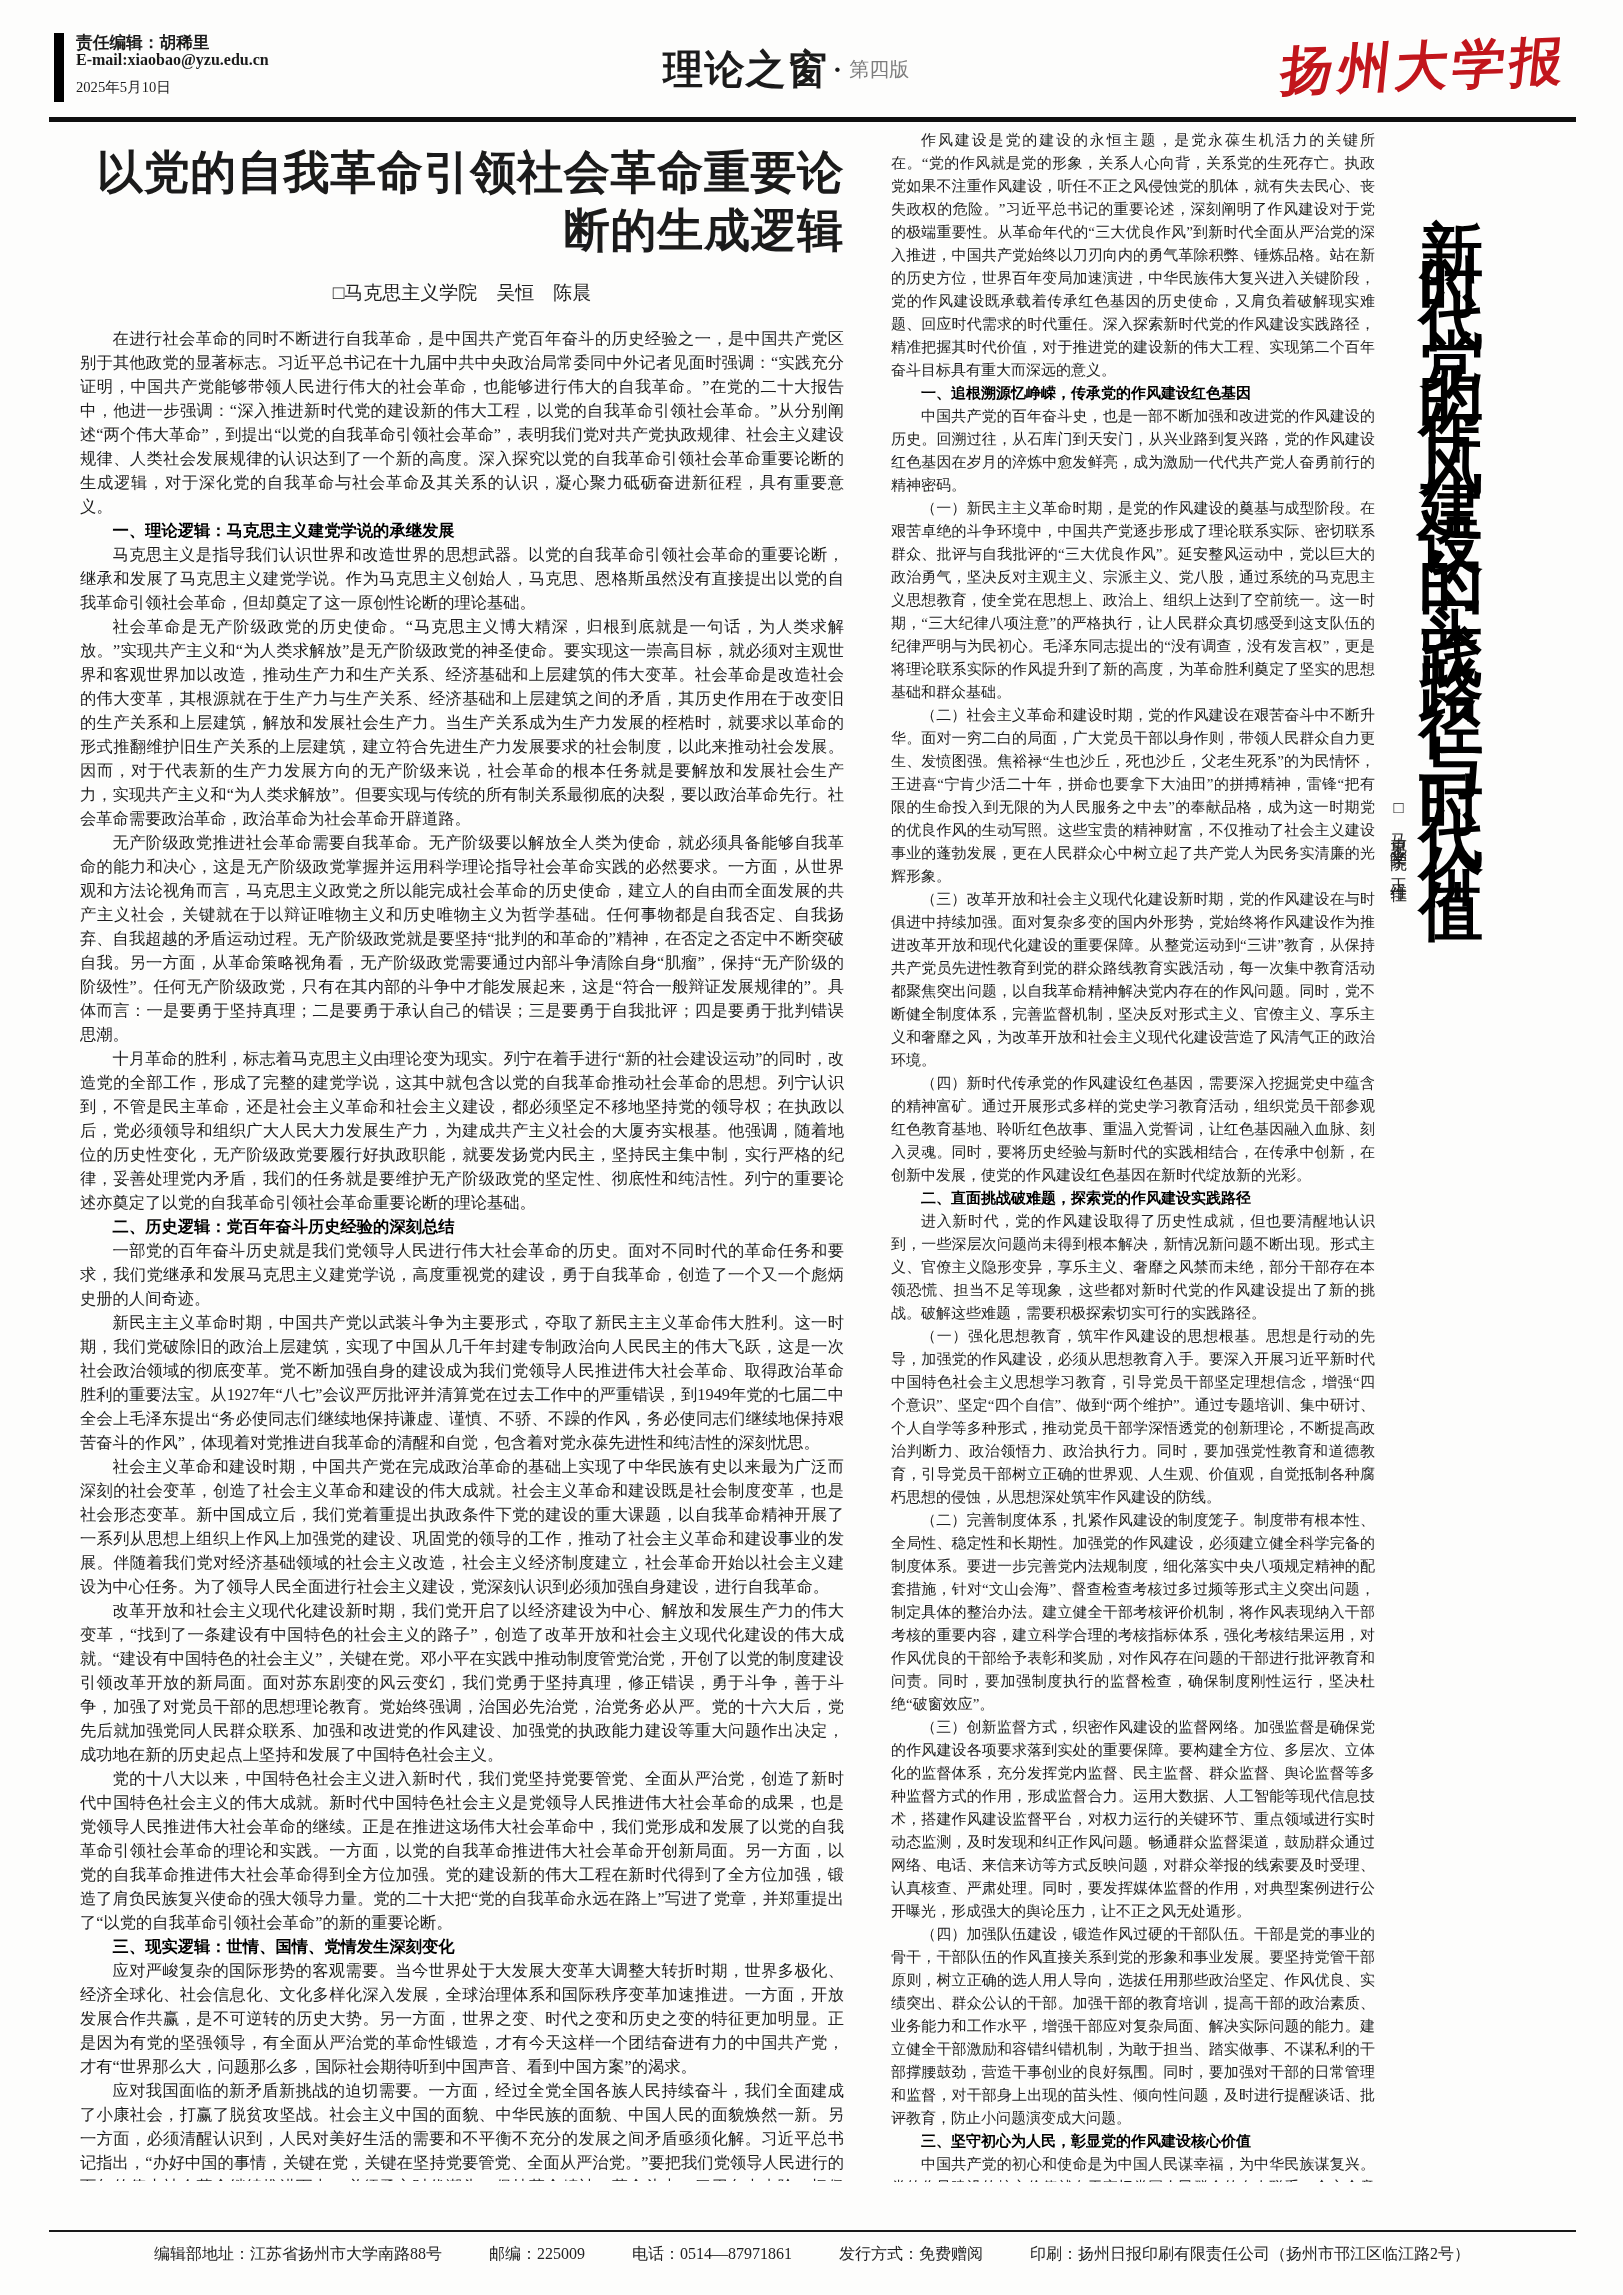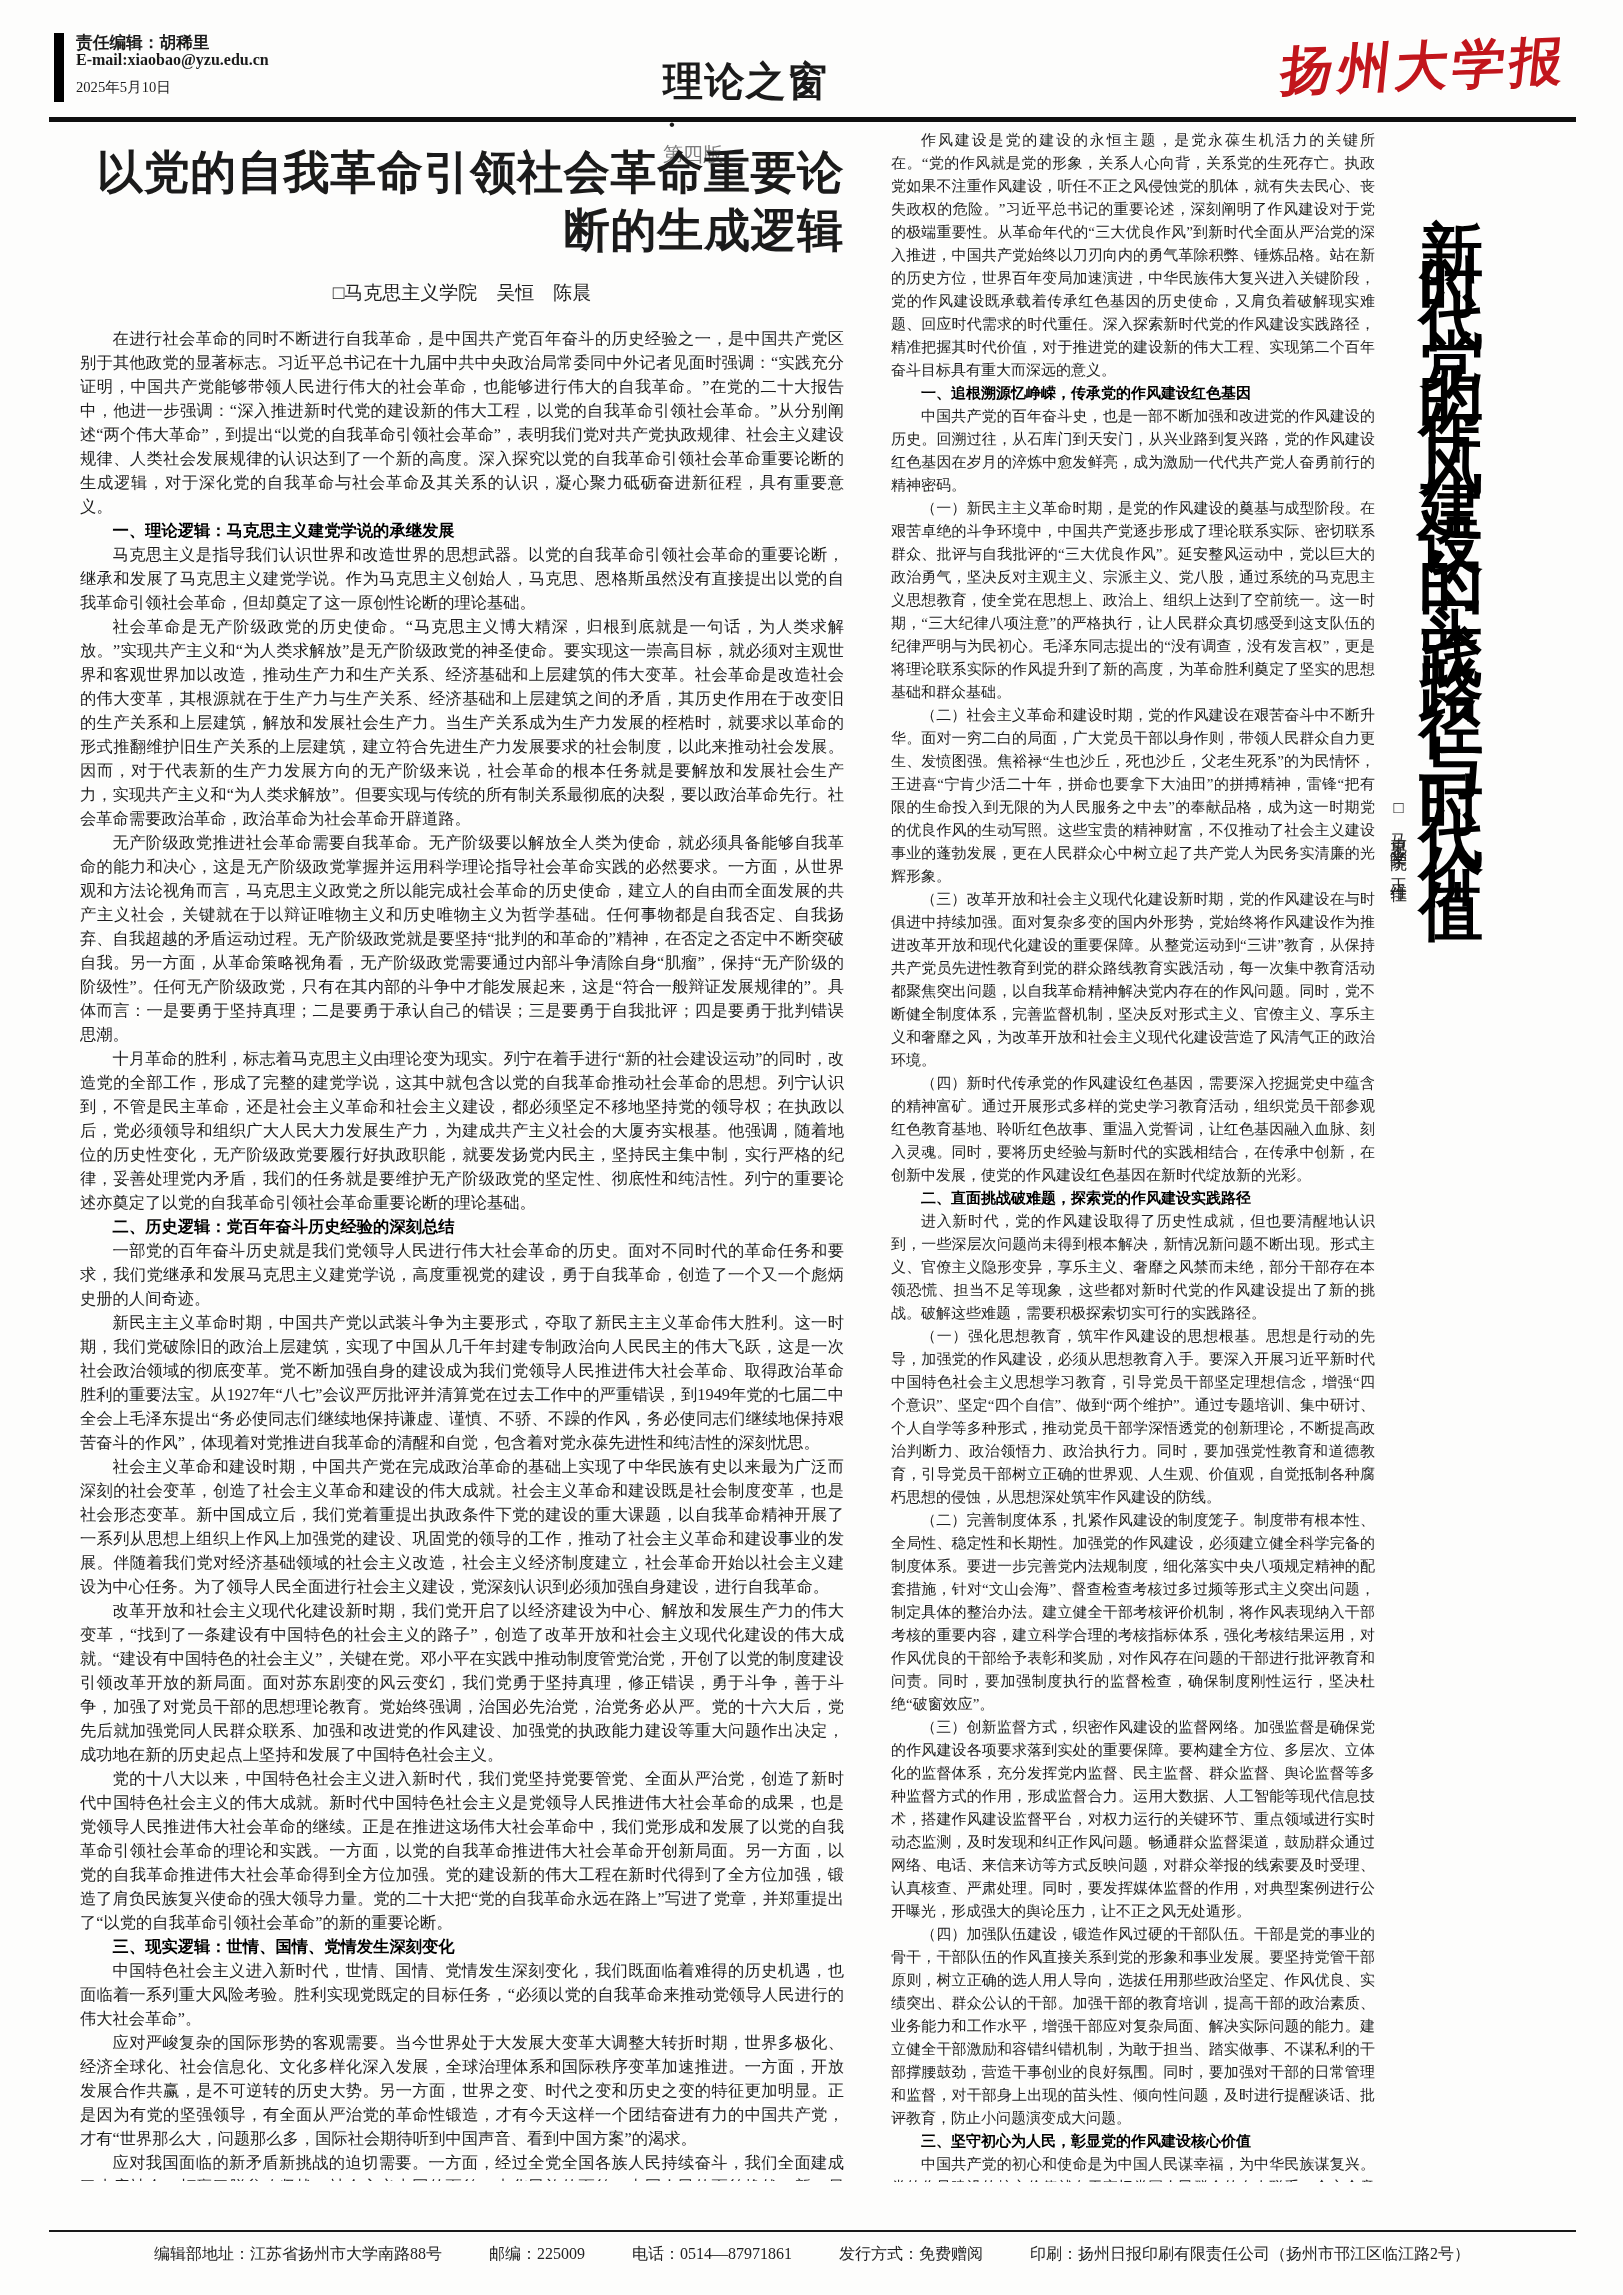--- a/index.html
+++ b/index.html
@@ -10,21 +10,21 @@
     color:#1b1b1b;
     font-family:"Liberation Serif","DejaVu Serif",serif;
     overflow:hidden;
   }
   
   .black-bar{position:absolute;left:54px;top:33px;width:10.4px;height:69px;background:#000;}
   .editor-block{position:absolute;left:76px;top:35px;line-height:1;}
   .editor-line{font-size:16.7px;font-weight:700;margin-bottom:0;font-family:"Liberation Sans",sans-serif;}
   .email-line{font-size:16px;font-weight:700;margin-bottom:11.8px;}
   .date-line{font-size:14.6px;}
-  .section-head{position:absolute;left:663px;top:54px;display:flex;align-items:flex-start;flex-direction:column;}
+  .section-head{position:absolute;left:663px;top:42px;display:flex;align-items:center;}
   .section-title{font-size:40px;font-weight:900;font-family:"Liberation Sans","DejaVu Sans",sans-serif;letter-spacing:1.4px;}
   .section-dot{font-size:28px;font-weight:900;margin:0 7px 0 4.2px;}
   .edition{font-size:20px;color:#7d7d7d;font-family:Liberation Sans, sans-serif;}
   .masthead{
     position:absolute;left:1281px;top:30.5px;
     font-size:53px;font-weight:700;color:#c2161c;
     letter-spacing:4.2px;
     transform:rotate(-2deg) skewX(-8deg);
     font-family:"Liberation Serif",serif;
   }
@@ -91,21 +91,20 @@
       <p class="para">社会革命是无产阶级政党的历史使命。“马克思主义博大精深，归根到底就是一句话，为人类求解放。”实现共产主义和“为人类求解放”是无产阶级政党的神圣使命。要实现这一崇高目标，就必须对主观世界和客观世界加以改造，推动生产力和生产关系、经济基础和上层建筑的伟大变革。社会革命是改造社会的伟大变革，其根源就在于生产力与生产关系、经济基础和上层建筑之间的矛盾，其历史作用在于改变旧的生产关系和上层建筑，解放和发展社会生产力。当生产关系成为生产力发展的桎梏时，就要求以革命的形式推翻维护旧生产关系的上层建筑，建立符合先进生产力发展要求的社会制度，以此来推动社会发展。因而，对于代表新的生产力发展方向的无产阶级来说，社会革命的根本任务就是要解放和发展社会生产力，实现共产主义和“为人类求解放”。但要实现与传统的所有制关系最彻底的决裂，要以政治革命先行。社会革命需要政治革命，政治革命为社会革命开辟道路。</p>
       <p class="para">无产阶级政党推进社会革命需要自我革命。无产阶级要以解放全人类为使命，就必须具备能够自我革命的能力和决心，这是无产阶级政党掌握并运用科学理论指导社会革命实践的必然要求。一方面，从世界观和方法论视角而言，马克思主义政党之所以能完成社会革命的历史使命，建立人的自由而全面发展的共产主义社会，关键就在于以辩证唯物主义和历史唯物主义为哲学基础。任何事物都是自我否定、自我扬弃、自我超越的矛盾运动过程。无产阶级政党就是要坚持“批判的和革命的”精神，在否定之否定中不断突破自我。另一方面，从革命策略视角看，无产阶级政党需要通过内部斗争清除自身“肌瘤”，保持“无产阶级的阶级性”。任何无产阶级政党，只有在其内部的斗争中才能发展起来，这是“符合一般辩证发展规律的”。具体而言：一是要勇于坚持真理；二是要勇于承认自己的错误；三是要勇于自我批评；四是要勇于批判错误思潮。</p>
       <p class="para">十月革命的胜利，标志着马克思主义由理论变为现实。列宁在着手进行“新的社会建设运动”的同时，改造党的全部工作，形成了完整的建党学说，这其中就包含以党的自我革命推动社会革命的思想。列宁认识到，不管是民主革命，还是社会主义革命和社会主义建设，都必须坚定不移地坚持党的领导权；在执政以后，党必须领导和组织广大人民大力发展生产力，为建成共产主义社会的大厦夯实根基。他强调，随着地位的历史性变化，无产阶级政党要履行好执政职能，就要发扬党内民主，坚持民主集中制，实行严格的纪律，妥善处理党内矛盾，我们的任务就是要维护无产阶级政党的坚定性、彻底性和纯洁性。列宁的重要论述亦奠定了以党的自我革命引领社会革命重要论断的理论基础。</p>
       <p class="para heading">二、历史逻辑：党百年奋斗历史经验的深刻总结</p>
       <p class="para">一部党的百年奋斗历史就是我们党领导人民进行伟大社会革命的历史。面对不同时代的革命任务和要求，我们党继承和发展马克思主义建党学说，高度重视党的建设，勇于自我革命，创造了一个又一个彪炳史册的人间奇迹。</p>
       <p class="para">新民主主义革命时期，中国共产党以武装斗争为主要形式，夺取了新民主主义革命伟大胜利。这一时期，我们党破除旧的政治上层建筑，实现了中国从几千年封建专制政治向人民民主的伟大飞跃，这是一次社会政治领域的彻底变革。党不断加强自身的建设成为我们党领导人民推进伟大社会革命、取得政治革命胜利的重要法宝。从1927年“八七”会议严厉批评并清算党在过去工作中的严重错误，到1949年党的七届二中全会上毛泽东提出“务必使同志们继续地保持谦虚、谨慎、不骄、不躁的作风，务必使同志们继续地保持艰苦奋斗的作风”，体现着对党推进自我革命的清醒和自觉，包含着对党永葆先进性和纯洁性的深刻忧思。</p>
       <p class="para">社会主义革命和建设时期，中国共产党在完成政治革命的基础上实现了中华民族有史以来最为广泛而深刻的社会变革，创造了社会主义革命和建设的伟大成就。社会主义革命和建设既是社会制度变革，也是社会形态变革。新中国成立后，我们党着重提出执政条件下党的建设的重大课题，以自我革命精神开展了一系列从思想上组织上作风上加强党的建设、巩固党的领导的工作，推动了社会主义革命和建设事业的发展。伴随着我们党对经济基础领域的社会主义改造，社会主义经济制度建立，社会革命开始以社会主义建设为中心任务。为了领导人民全面进行社会主义建设，党深刻认识到必须加强自身建设，进行自我革命。</p>
       <p class="para">改革开放和社会主义现代化建设新时期，我们党开启了以经济建设为中心、解放和发展生产力的伟大变革，“找到了一条建设有中国特色的社会主义的路子”，创造了改革开放和社会主义现代化建设的伟大成就。“建设有中国特色的社会主义”，关键在党。邓小平在实践中推动制度管党治党，开创了以党的制度建设引领改革开放的新局面。面对苏东剧变的风云变幻，我们党勇于坚持真理，修正错误，勇于斗争，善于斗争，加强了对党员干部的思想理论教育。党始终强调，治国必先治党，治党务必从严。党的十六大后，党先后就加强党同人民群众联系、加强和改进党的作风建设、加强党的执政能力建设等重大问题作出决定，成功地在新的历史起点上坚持和发展了中国特色社会主义。</p>
       <p class="para">党的十八大以来，中国特色社会主义进入新时代，我们党坚持党要管党、全面从严治党，创造了新时代中国特色社会主义的伟大成就。新时代中国特色社会主义是党领导人民推进伟大社会革命的成果，也是党领导人民推进伟大社会革命的继续。正是在推进这场伟大社会革命中，我们党形成和发展了以党的自我革命引领社会革命的理论和实践。一方面，以党的自我革命推进伟大社会革命开创新局面。另一方面，以党的自我革命推进伟大社会革命得到全方位加强。党的建设新的伟大工程在新时代得到了全方位加强，锻造了肩负民族复兴使命的强大领导力量。党的二十大把“党的自我革命永远在路上”写进了党章，并郑重提出了“以党的自我革命引领社会革命”的新的重要论断。</p>
       <p class="para heading">三、现实逻辑：世情、国情、党情发生深刻变化</p>
-      <p class="para">中国特色社会主义进入新时代，世情、国情、党情发生深刻变化，我们既面临着难得的历史机遇，也面临着一系列重大风险考验。胜利实现党既定的目标任务，“必须以党的自我革命来推动党领导人民进行的伟大社会革命”。</p>
       <p class="para">应对严峻复杂的国际形势的客观需要。当今世界处于大发展大变革大调整大转折时期，世界多极化、经济全球化、社会信息化、文化多样化深入发展，全球治理体系和国际秩序变革加速推进。一方面，开放发展合作共赢，是不可逆转的历史大势。另一方面，世界之变、时代之变和历史之变的特征更加明显。正是因为有党的坚强领导，有全面从严治党的革命性锻造，才有今天这样一个团结奋进有力的中国共产党，才有“世界那么大，问题那么多，国际社会期待听到中国声音、看到中国方案”的渴求。</p>
       <p class="para">应对我国面临的新矛盾新挑战的迫切需要。一方面，经过全党全国各族人民持续奋斗，我们全面建成了小康社会，打赢了脱贫攻坚战。社会主义中国的面貌、中华民族的面貌、中国人民的面貌焕然一新。另一方面，必须清醒认识到，人民对美好生活的需要和不平衡不充分的发展之间矛盾亟须化解。习近平总书记指出，“办好中国的事情，关键在党，关键在坚持党要管党、全面从严治党。”要把我们党领导人民进行的百年的伟大社会革命继续推进下去，必须勇立时代潮头，保持革命精神、革命斗志，刀刃向内去除一切侵蚀党的健康肌体的病毒。</p>
     </div>
 </div>
 
 <div class="side-article">
   <div>
       <p class="para">作风建设是党的建设的永恒主题，是党永葆生机活力的关键所在。“党的作风就是党的形象，关系人心向背，关系党的生死存亡。执政党如果不注重作风建设，听任不正之风侵蚀党的肌体，就有失去民心、丧失政权的危险。”习近平总书记的重要论述，深刻阐明了作风建设对于党的极端重要性。从革命年代的“三大优良作风”到新时代全面从严治党的深入推进，中国共产党始终以刀刃向内的勇气革除积弊、锤炼品格。站在新的历史方位，世界百年变局加速演进，中华民族伟大复兴进入关键阶段，党的作风建设既承载着传承红色基因的历史使命，又肩负着破解现实难题、回应时代需求的时代重任。深入探索新时代党的作风建设实践路径，精准把握其时代价值，对于推进党的建设新的伟大工程、实现第二个百年奋斗目标具有重大而深远的意义。</p>
       <p class="para heading">一、追根溯源忆峥嵘，传承党的作风建设红色基因</p>
       <p class="para">中国共产党的百年奋斗史，也是一部不断加强和改进党的作风建设的历史。回溯过往，从石库门到天安门，从兴业路到复兴路，党的作风建设红色基因在岁月的淬炼中愈发鲜亮，成为激励一代代共产党人奋勇前行的精神密码。</p>

